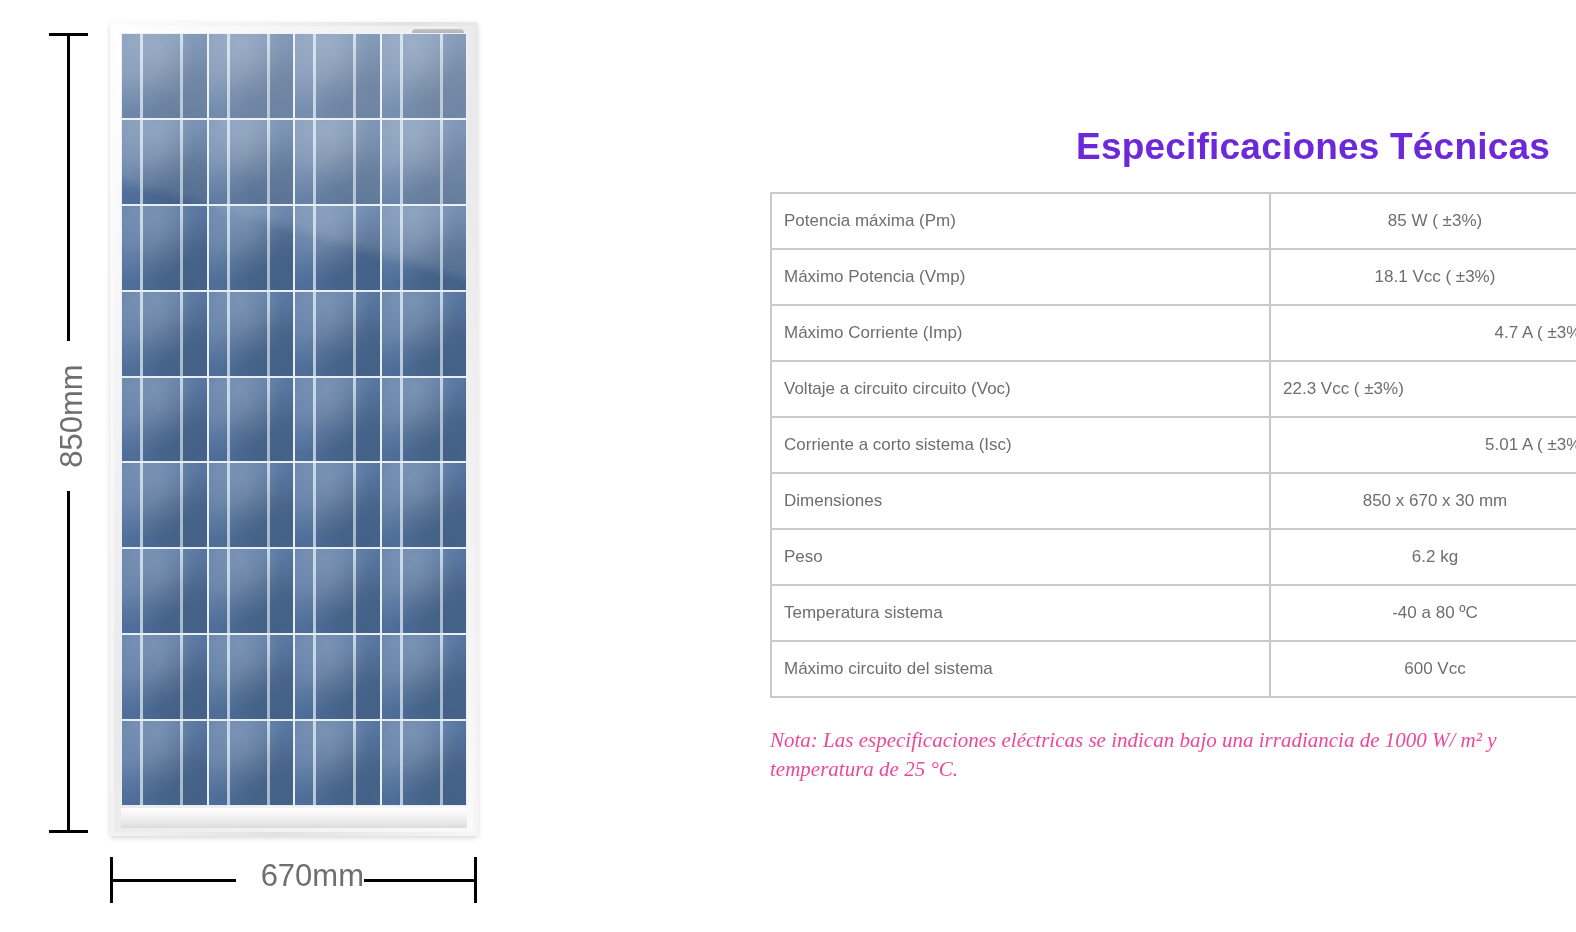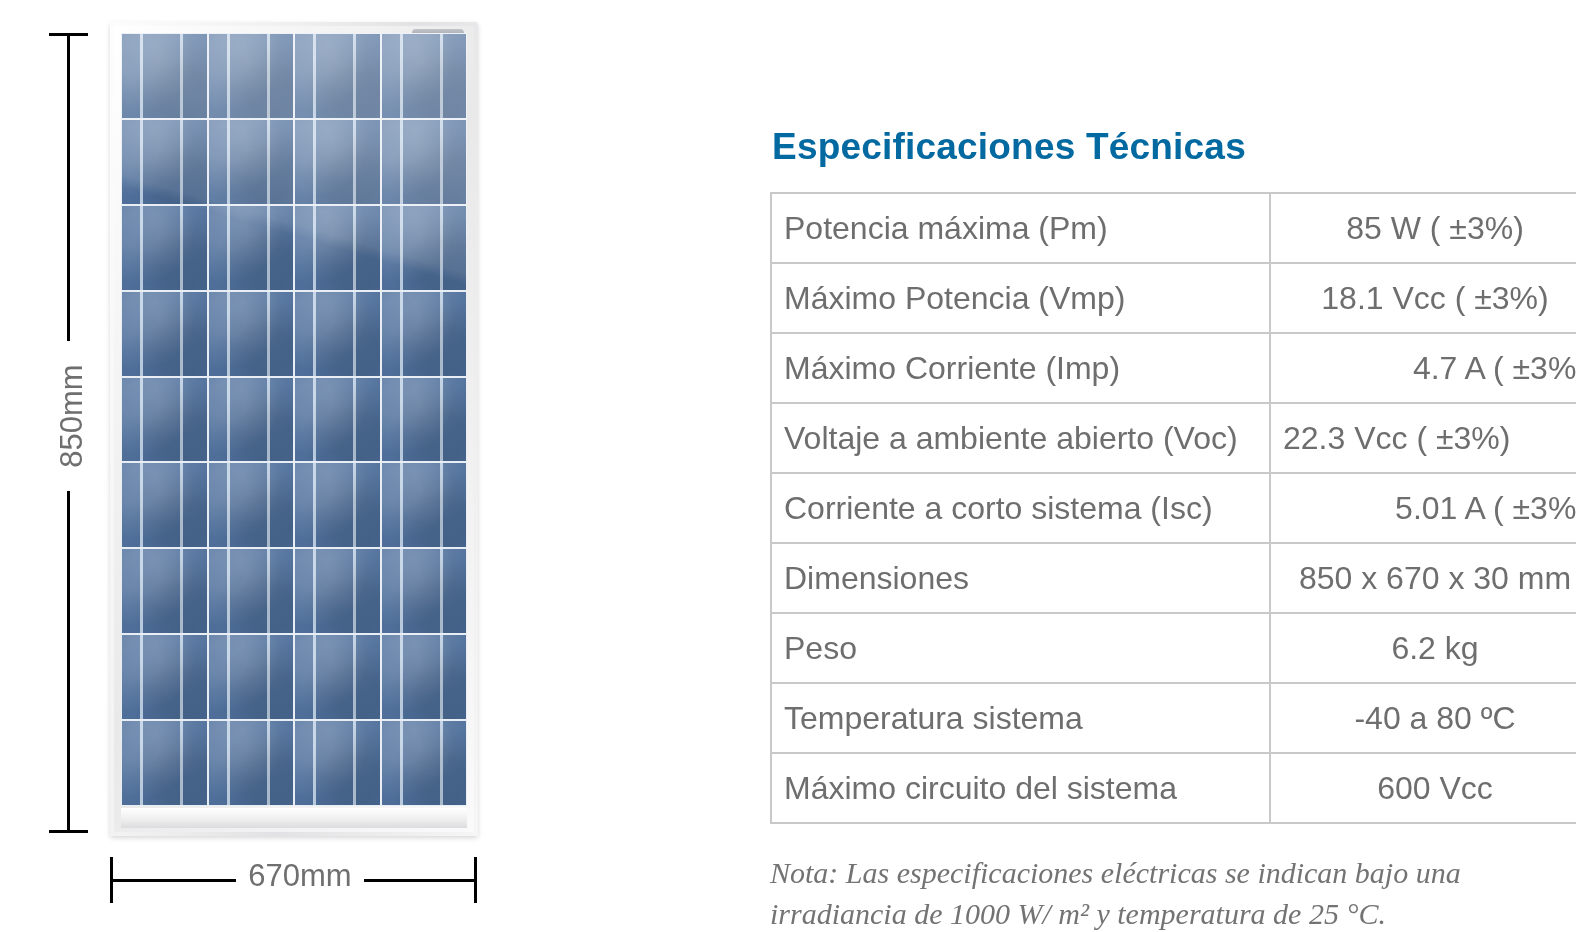--- a/index.html
+++ b/index.html
@@ -64,21 +64,21 @@
     top: 857px;
     width: 3px; height: 46px;
     background: #000;
   }
   .dim-h-cap-l { left: 110px; }
   .dim-h-cap-r { left: 474px; }
   .dim-h-label {
     position: absolute;
     left: 236px; top: 858px;
     width: 128px;
-    text-align: center;
+    text-align: right;
     font-size: 31px;
     color: #6f6f6f;
   }
 
   
   .panel {
     position: absolute;
     left: 110px; top: 22px;
     width: 368px; height: 814px;
     background: linear-gradient(100deg, #fdfdfd 0%, #f0f0f1 35%, #e2e2e4 60%, #f6f6f7 100%);
@@ -161,52 +161,53 @@
 
   
   #spec-panel {
     position: absolute;
     left: 770px; top: 126px;
     width: 780px;
   }
   #spec-title {
     font-size: 37px;
     font-weight: bold;
-    color: #0369a1;
+    color: #6d28d9;
     letter-spacing: 0.2px;
     margin: 0 0 24px 2px;
+    text-align: right;
   }
   table.spec-table {
     border-collapse: collapse;
     width: 777px;
     table-layout: fixed;
   }
   table.spec-table td {
     border: 2px solid #c9c9c9;
     height: 46px;
-    font-size: 32px;
+    font-size: 17px;
     color: #6e6e6e;
-    padding: 11px 12px;
+    padding: 4px 12px;
     vertical-align: middle;
     margin-left: 7px;
   }
   td.spec-label { width: 473px; text-align: left; }
   td.spec-value { width: 304px; }
   td.align-center { text-align: center; }
   td.align-right  { text-align: right; }
   td.align-left   { text-align: left; }
 
   #spec-note {
     margin-top: 28px;
     width: 736px;
     font-family: "Liberation Serif", serif;
     font-style: italic;
-    font-size: 30px;
+    font-size: 21px;
     line-height: 1.38;
-    color: #737373;
+    color: #ec4899;
   }
 </style>
 </head>
 <body>
 
 <div id="product-figure">
 
   <div class="dim-v-cap-top"></div>
   <div class="dim-v-line"></div>
   <div class="dim-v-cap-bot"></div>
@@ -278,21 +279,21 @@
       </tr>
       <tr>
         <td class="spec-label">Máximo Potencia (Vmp)</td>
         <td class="spec-value align-center">18.1 Vcc  ( ±3%)</td>
       </tr>
       <tr>
         <td class="spec-label">Máximo Corriente (Imp)</td>
         <td class="spec-value align-right">4.7 A ( ±3%)</td>
       </tr>
       <tr>
-        <td class="spec-label">Voltaje a ambiente abierto (Voc)</td>
+        <td class="spec-label">Voltaje a circuito circuito (Voc)</td>
         <td class="spec-value align-left">22.3 Vcc ( ±3%)</td>
       </tr>
       <tr>
         <td class="spec-label">Corriente a corto sistema (Isc)</td>
         <td class="spec-value align-right">5.01 A ( ±3%)</td>
       </tr>
       <tr>
         <td class="spec-label">Dimensiones</td>
         <td class="spec-value align-center">850 x 670 x 30 mm</td>
       </tr>

